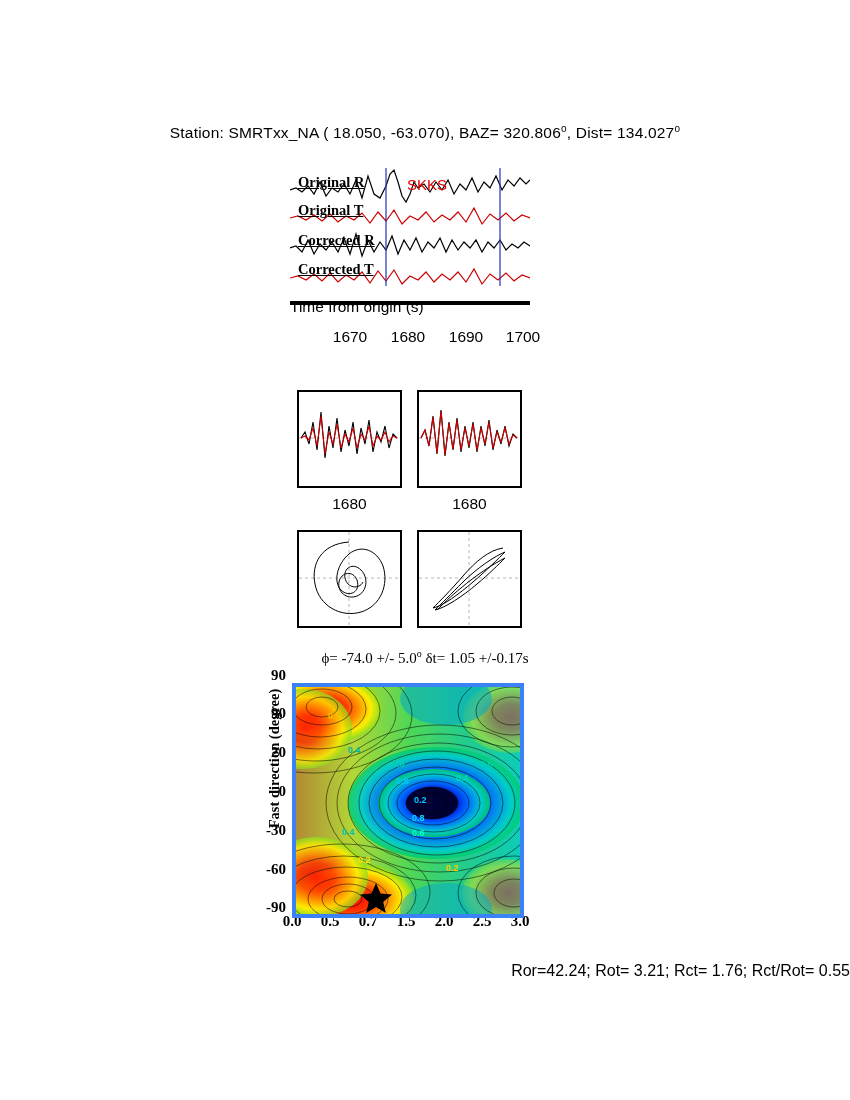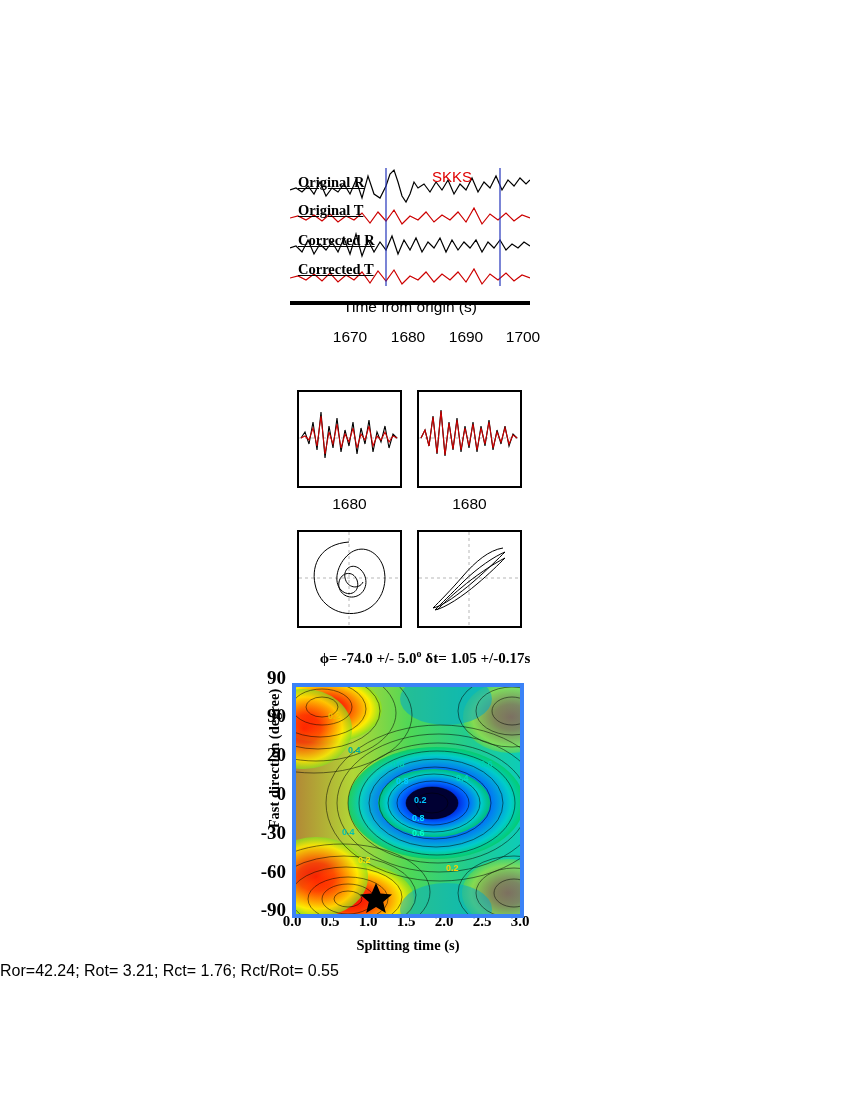--- a/index.html
+++ b/index.html
@@ -50,33 +50,32 @@
     left: 8px;
   }
   #lbl-or { top: 6px; }
   #lbl-ot { top: 34px; }
   #lbl-cr { top: 64px; }
   #lbl-ct { top: 93px; font-family: Liberation Serif, serif; }
 
   #phase-label {
     position: absolute;
     left: 117px;
-    top: 0px;
+    top: 8px;
     color: #e00000;
     font-size: 15px;
     font-family: "Liberation Sans", sans-serif;
-    margin-left: 25px;
   }
 
   #time-axis-label {
     position: absolute;
     left: 290px;
     top: 298px;
     width: 240px;
-    text-align: center;
+    text-align: left;
     font-size: 15.5px;
   }
   #time-axis-ticks {
     position: absolute;
     left: 280px;
     top: 328px;
     width: 260px;
     height: 24px;
     font-size: 15.5px;
     text-decoration: underline;
@@ -110,21 +109,21 @@
 
   
   #contour-title {
     position: absolute;
     left: 190px;
     top: 648px;
     width: 470px;
     text-align: center;
     font-size: 15px;
     font-family: "Liberation Serif", serif;
-    font-weight: bold;
+    font-weight: normal;
   }
   #contour-wrap {
     position: absolute;
     left: 292px;
     top: 675px;
     width: 232px;
     height: 235px;
   }
   #contour-plot {
     position: absolute;
@@ -146,21 +145,21 @@
     transform-origin: center center;
     font-size: 14.5px;
     font-weight: bold;
     font-family: "Liberation Serif", serif;
   }
   .ytick {
     position: absolute;
     right: 238px;
     width: 60px;
     text-align: right;
-    font-size: 19px;
+    font-size: 15px;
     font-weight: bold;
     font-family: "Liberation Serif", serif;
   }
   .xtick {
     position: absolute;
     top: 238px;
     width: 46px;
     text-align: center;
     font-size: 15px;
     font-weight: bold;
@@ -174,36 +173,39 @@
     text-align: center;
     font-size: 14.5px;
     font-weight: bold;
     font-family: "Liberation Serif", serif;
   }
   #footer {
     position: absolute;
     left: 0;
     top: 962px;
     width: 850px;
-    text-align: left;
+    text-align: right;
     font-size: 16px;
   }
   .clabel {
     position: absolute;
     font-size: 9px;
     font-weight: bold;
     font-family: "Liberation Sans", sans-serif;
     color: #000;
     white-space: nowrap;
   }
 </style>
 </head>
 <body>
 
 <div id="header">
+  <div class="line">
+    <span>Station: SMRTxx_NA (  18.050,  -63.070), BAZ=  320.806</span><span class="sup">o</span><span>, Dist=  134.027</span><span class="sup">o</span>
+  </div>
 </div>
 
 <div id="wave-panel">
   <svg width="240" height="145" viewBox="0 0 240 145">
 
     <polyline fill="none" stroke="#000" stroke-width="1.2" points="0,22 6,20 12,24 18,18 24,26 30,14 36,28 42,20 48,24 54,16 60,26 66,12 72,30 78,8 84,26 90,30 96,18 100,6 104,2 108,14 112,28 116,34 120,26 124,14 128,20 134,16 140,24 146,14 152,22 158,12 164,26 170,16 176,22 182,10 188,24 194,14 200,20 206,8 212,22 218,12 224,18 230,10 236,16 240,12"></polyline>
 
     <polyline fill="none" stroke="#cc0000" stroke-width="1.2" points="0,50 8,48 16,52 24,47 32,53 40,46 48,54 56,48 64,52 72,45 80,55 88,44 96,53 104,42 112,56 120,48 128,52 136,44 144,54 152,47 160,52 168,44 176,54 184,40 192,56 200,46 208,52 216,45 224,53 232,47 240,50"></polyline>
 
     <polyline fill="none" stroke="#000" stroke-width="1.2" points="0,80 6,78 12,84 18,72 24,86 30,76 36,82 42,74 48,84 54,70 60,86 66,66 72,88 78,72 84,84 90,74 96,82 102,68 108,86 114,72 120,82 126,70 132,84 138,74 144,80 150,70 156,84 162,72 168,82 174,74 180,80 186,72 192,84 198,74 204,80 210,72 216,82 222,76 228,80 234,74 240,78"></polyline>
@@ -273,27 +275,26 @@
   <div class="ytick" style="top:-8px">90</div>
   <div class="ytick" style="top:30px">90</div>
   <div class="ytick" style="top:69px">20</div>
   <div class="ytick" style="top:108px">0</div>
   <div class="ytick" style="top:147px">-30</div>
   <div class="ytick" style="top:186px">-60</div>
   <div class="ytick" style="top:224px">-90</div>
 
   <div class="xtick" style="left:-23px">0.0</div>
   <div class="xtick" style="left:15px">0.5</div>
-  <div class="xtick" style="left:53px">1.0</div>
+  <div class="xtick" style="left:53px">0.7</div>
   <div class="xtick" style="left:91px">1.5</div>
   <div class="xtick" style="left:129px">2.0</div>
   <div class="xtick" style="left:167px">2.5</div>
   <div class="xtick" style="left:205px">3.0</div>
 
-  <div id="x-axis-title">Splitting time (s)</div>
 
   <div id="contour-plot">
     <svg width="228" height="231" viewBox="0 0 228 231" preserveAspectRatio="none">
       <defs>
         <radialGradient id="gLowA" cx="50%" cy="50%" r="50%">
           <stop offset="0%" stop-color="#000022"></stop>
           <stop offset="30%" stop-color="#0000cc"></stop>
           <stop offset="60%" stop-color="#0066ff"></stop>
           <stop offset="85%" stop-color="#00cccc"></stop>
           <stop offset="100%" stop-color="#00cc66" stop-opacity="0.85"></stop>

